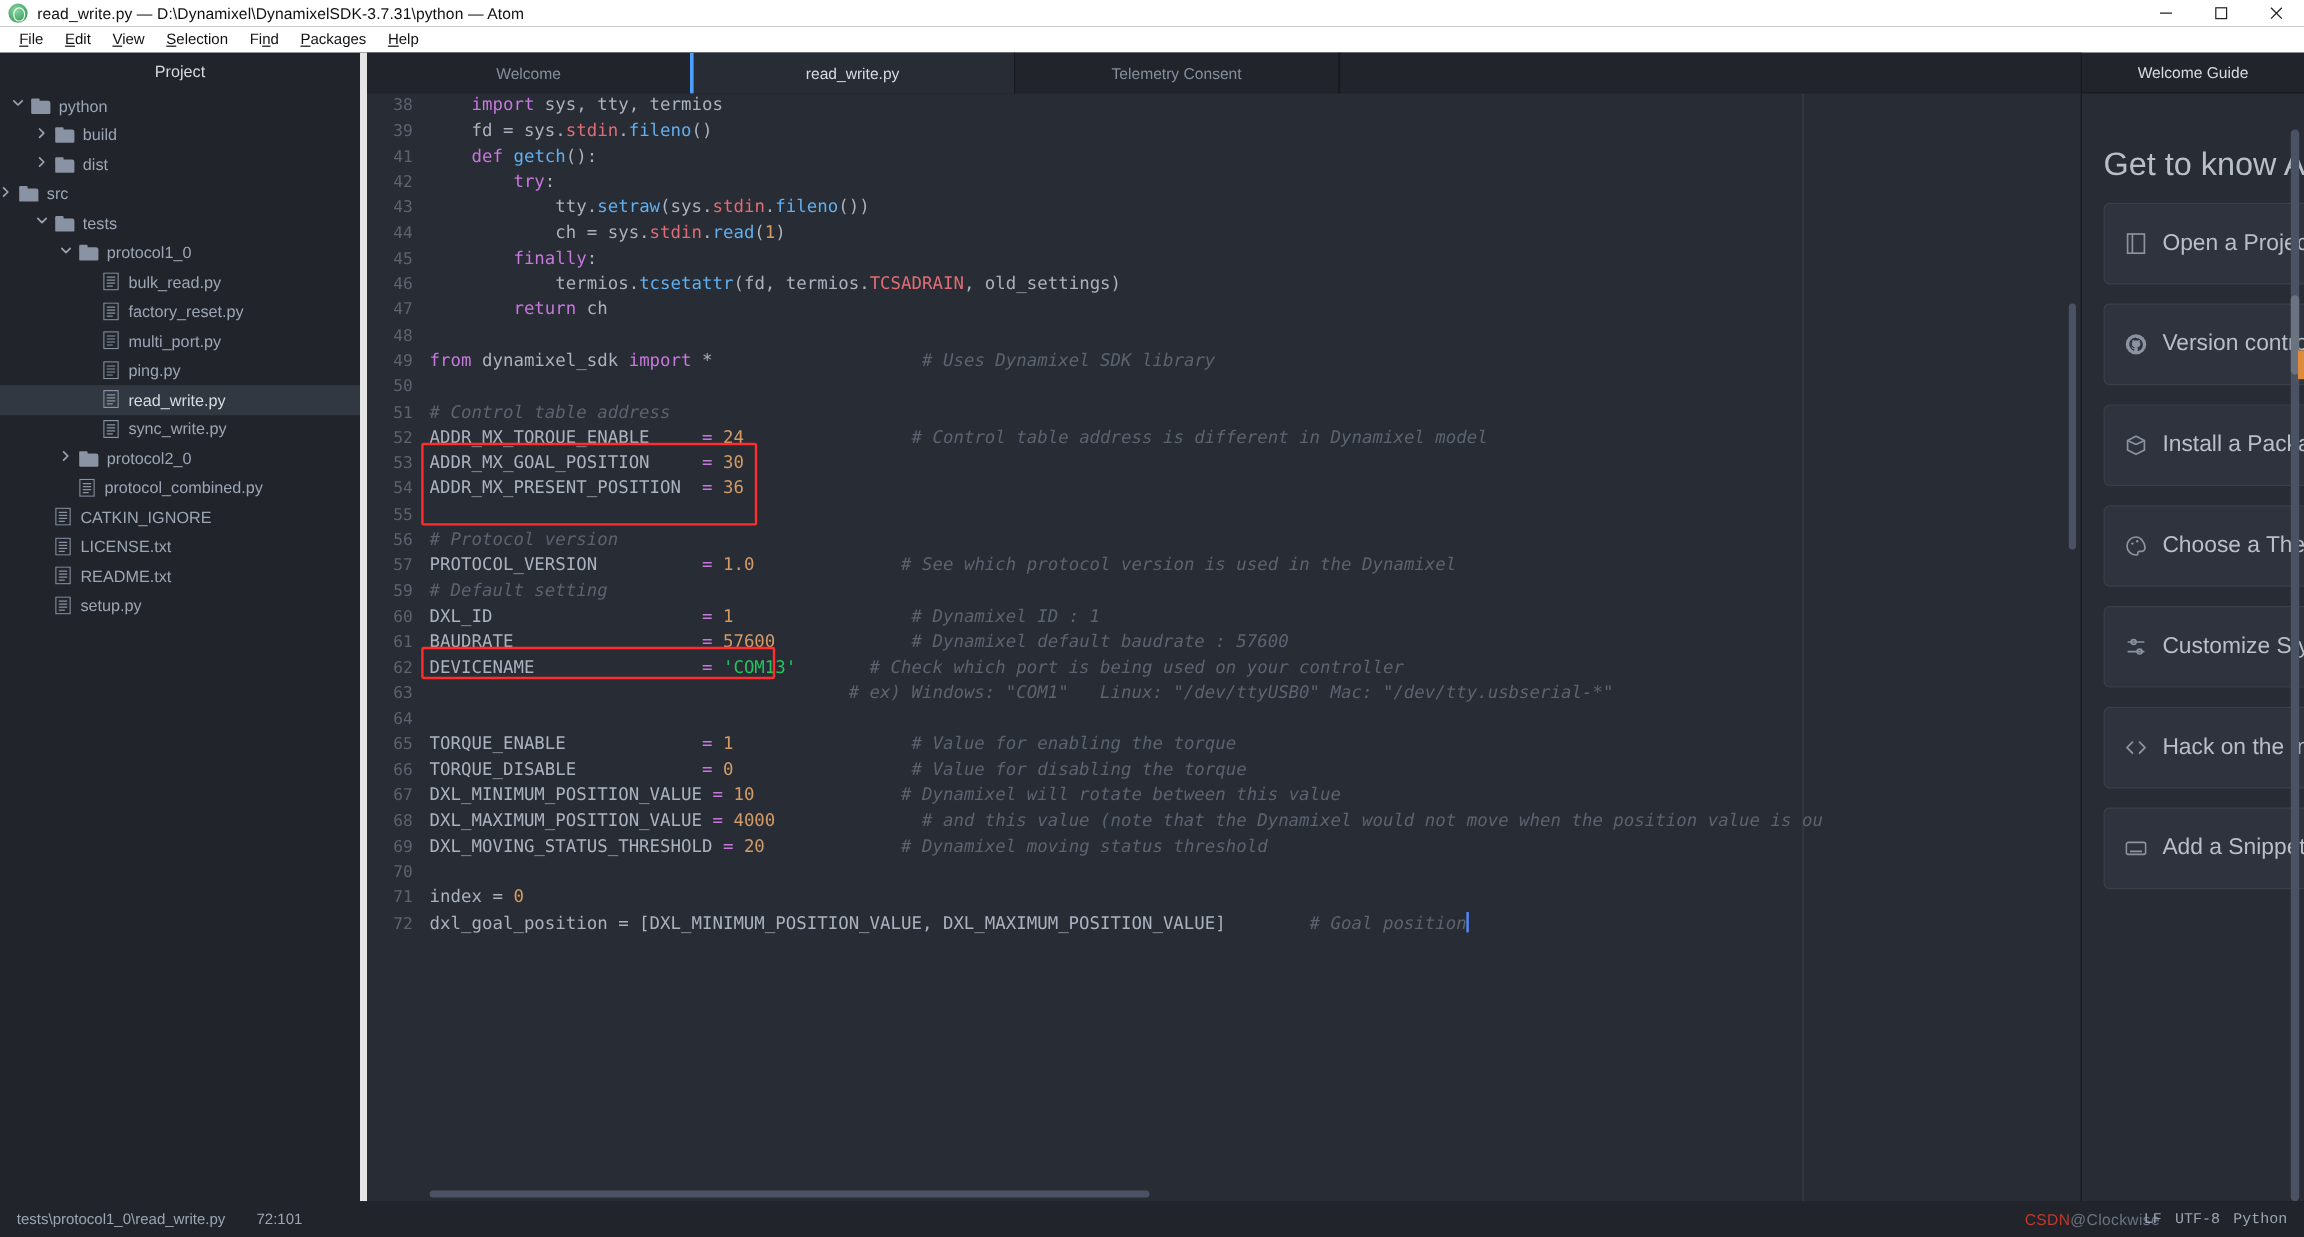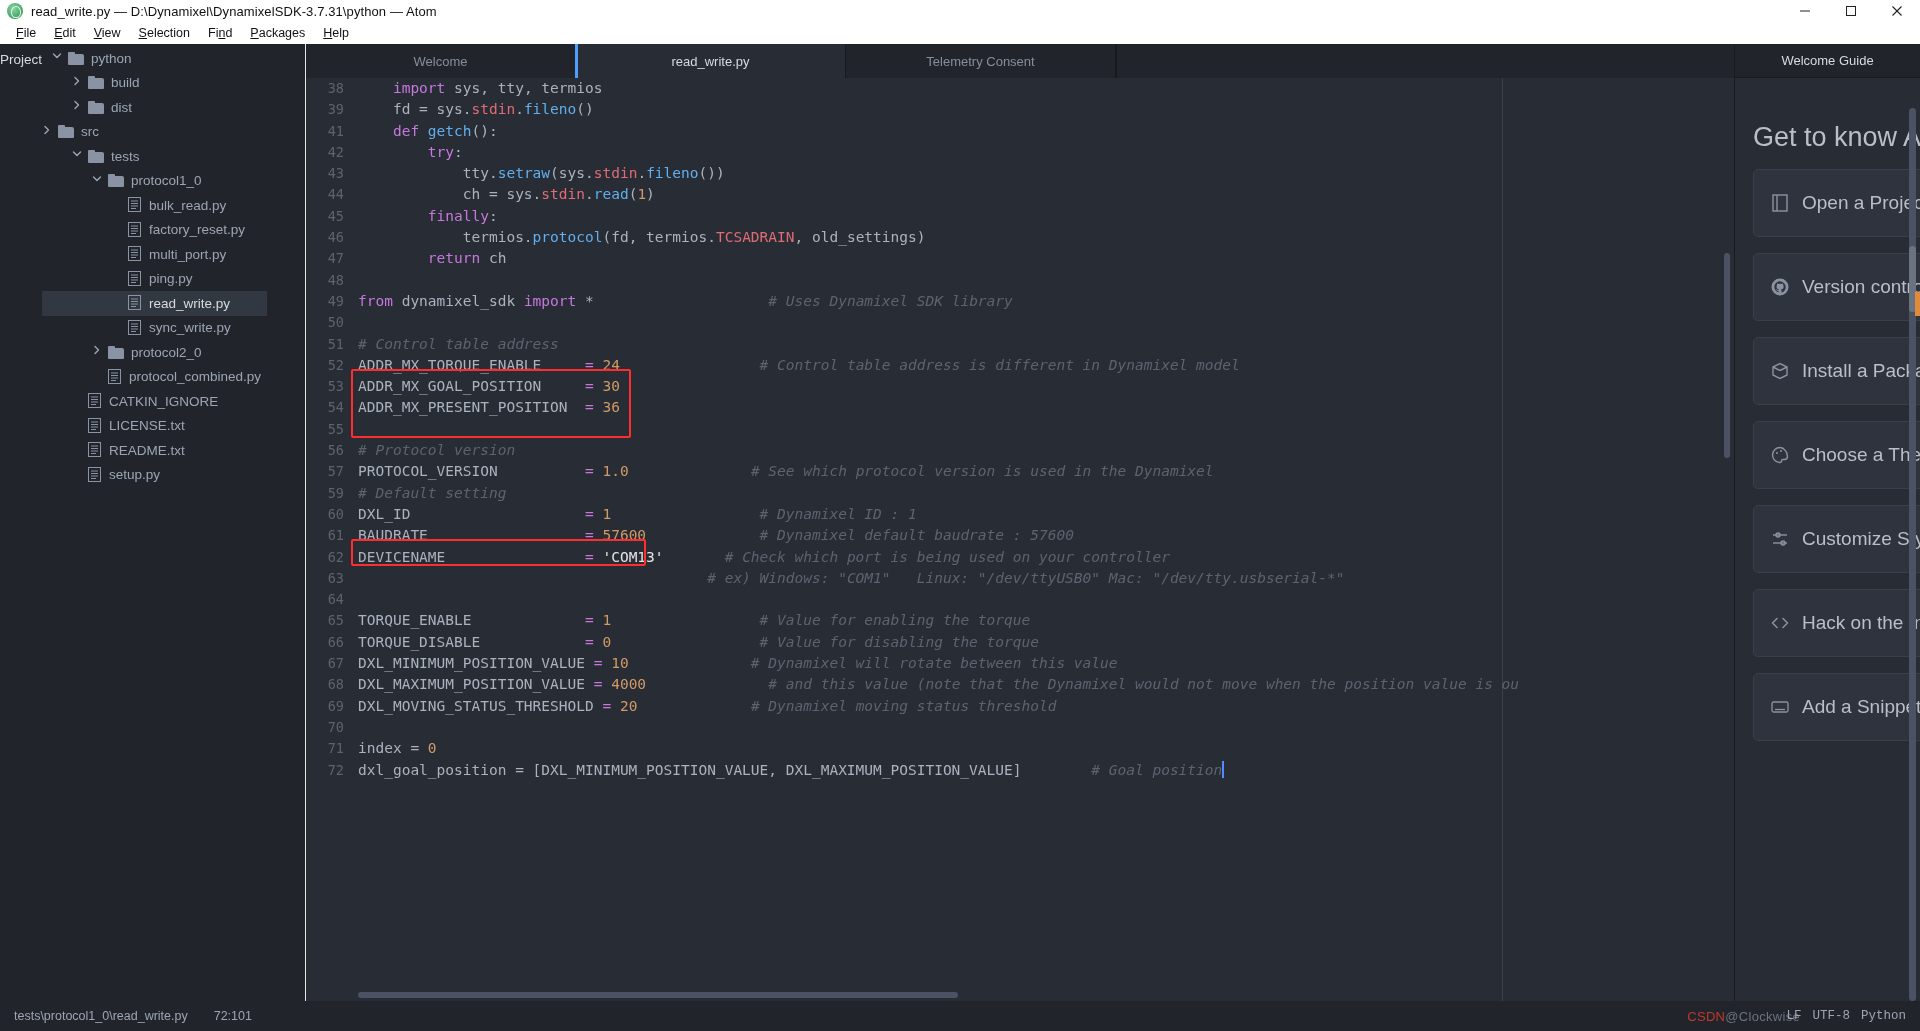--- a/index.html
+++ b/index.html
@@ -43,22 +43,22 @@
   .menuitem {
     font-size: 12.5px; color: #111; padding: 2px 8px; white-space: nowrap;
   }
   .menuitem u { text-decoration: underline; }
 
   
   .bodyrow { flex: 1; display: flex; min-height: 0; background: #282c34; }
 
   
   .sidebar {
-    width: 306px; flex: none; background: #21252b; display: flex; 
-    border-right: 1px solid #e5e5e5;
+    width: 306px; flex: none; background: #21252b; display: flex; flex-direction: column;
+    border-right: 6px solid #e5e5e5;
   }
   .sidebar-header {
     height: 30px; display: flex; align-items: center; justify-content: center;
     font-size: 13.5px; color: #d7dae0; flex: none;
   }
   .tree { padding-top: 2px; font-size: 13.5px; color: #9da5b4; overflow: hidden; }
   .tree-row {
     height: 24.5px; display: flex; align-items: center; white-space: nowrap;
     padding-right: 6px;
   }
@@ -110,21 +110,21 @@
   .gutter {
     width: 52px; flex: none; text-align: right; padding-right: 14px;
     color: #5c6370; font-size: 13.5px; user-select: none;
   }
   .code { flex: 1; color: #abb2bf; }
   
   .t-kw   { color: #c678dd; }      
   .t-fn   { color: #61afef; }      
   .t-prop { color: #e06c75; }      
   .t-num  { color: #d19a66; }      
-  .t-str  { color: #e5e5e5; }      
+  .t-str  { color: #22c55e; }      
   .t-cmt  { color: #5c6370; font-style: italic; }
   .t-op   { color: #c678dd; }      
   .t-pln  { color: #abb2bf; }
 
   .hl-box { position: absolute; border: 2px solid #ff2d2d; border-radius: 2px; pointer-events: none; }
 
   .cursor {
     display: inline-block; width: 2px; height: 17px; background: #528bff;
     vertical-align: -3px;
   }
@@ -489,21 +489,21 @@
       <div class="editor">
         <div class="vline" style="left:1196px;"></div>
         <div class="lines" id="lines">
             <div class="line"><div class="gutter">38</div><div class="code"><span class="t-pln">    </span><span class="t-kw">import</span><span class="t-pln"> sys, tty, termios</span></div></div>
             <div class="line"><div class="gutter">39</div><div class="code"><span class="t-pln">    fd = sys.</span><span class="t-prop">stdin</span><span class="t-pln">.</span><span class="t-fn">fileno</span><span class="t-pln">()</span></div></div>
             <div class="line"><div class="gutter">41</div><div class="code"><span class="t-pln">    </span><span class="t-kw">def</span><span class="t-pln"> </span><span class="t-fn">getch</span><span class="t-pln">():</span></div></div>
             <div class="line"><div class="gutter">42</div><div class="code"><span class="t-pln">        </span><span class="t-kw">try</span><span class="t-pln">:</span></div></div>
             <div class="line"><div class="gutter">43</div><div class="code"><span class="t-pln">            tty.</span><span class="t-fn">setraw</span><span class="t-pln">(sys.</span><span class="t-prop">stdin</span><span class="t-pln">.</span><span class="t-fn">fileno</span><span class="t-pln">())</span></div></div>
             <div class="line"><div class="gutter">44</div><div class="code"><span class="t-pln">            ch = sys.</span><span class="t-prop">stdin</span><span class="t-pln">.</span><span class="t-fn">read</span><span class="t-pln">(</span><span class="t-num">1</span><span class="t-pln">)</span></div></div>
             <div class="line"><div class="gutter">45</div><div class="code"><span class="t-pln">        </span><span class="t-kw">finally</span><span class="t-pln">:</span></div></div>
-            <div class="line"><div class="gutter">46</div><div class="code"><span class="t-pln">            termios.</span><span class="t-fn">protocol</span><span class="t-pln">(fd, termios.</span><span class="t-prop">TCSADRAIN</span><span class="t-pln">, old_settings)</span></div></div>
+            <div class="line"><div class="gutter">46</div><div class="code"><span class="t-pln">            termios.</span><span class="t-fn">tcsetattr</span><span class="t-pln">(fd, termios.</span><span class="t-prop">TCSADRAIN</span><span class="t-pln">, old_settings)</span></div></div>
             <div class="line"><div class="gutter">47</div><div class="code"><span class="t-pln">        </span><span class="t-kw">return</span><span class="t-pln"> ch</span></div></div>
             <div class="line"><div class="gutter">48</div><div class="code"></div></div>
             <div class="line"><div class="gutter">49</div><div class="code"><span class="t-kw">from</span><span class="t-pln"> dynamixel_sdk </span><span class="t-kw">import</span><span class="t-pln"> *</span><span class="t-pln">                    </span><span class="t-cmt"># Uses Dynamixel SDK library</span></div></div>
             <div class="line"><div class="gutter">50</div><div class="code"></div></div>
             <div class="line"><div class="gutter">51</div><div class="code"><span class="t-cmt"># Control table address</span></div></div>
             <div class="line"><div class="gutter">52</div><div class="code"><span class="t-pln">ADDR_MX_TORQUE_ENABLE     </span><span class="t-op">=</span><span class="t-pln"> </span><span class="t-num">24</span><span class="t-pln">                </span><span class="t-cmt"># Control table address is different in Dynamixel model</span></div></div>
             <div class="line"><div class="gutter">53</div><div class="code"><span class="t-pln">ADDR_MX_GOAL_POSITION     </span><span class="t-op">=</span><span class="t-pln"> </span><span class="t-num">30</span></div></div>
             <div class="line"><div class="gutter">54</div><div class="code"><span class="t-pln">ADDR_MX_PRESENT_POSITION  </span><span class="t-op">=</span><span class="t-pln"> </span><span class="t-num">36</span></div></div>
             <div class="line"><div class="gutter">55</div><div class="code"></div></div>
             <div class="line"><div class="gutter">56</div><div class="code"><span class="t-cmt"># Protocol version</span></div></div>

